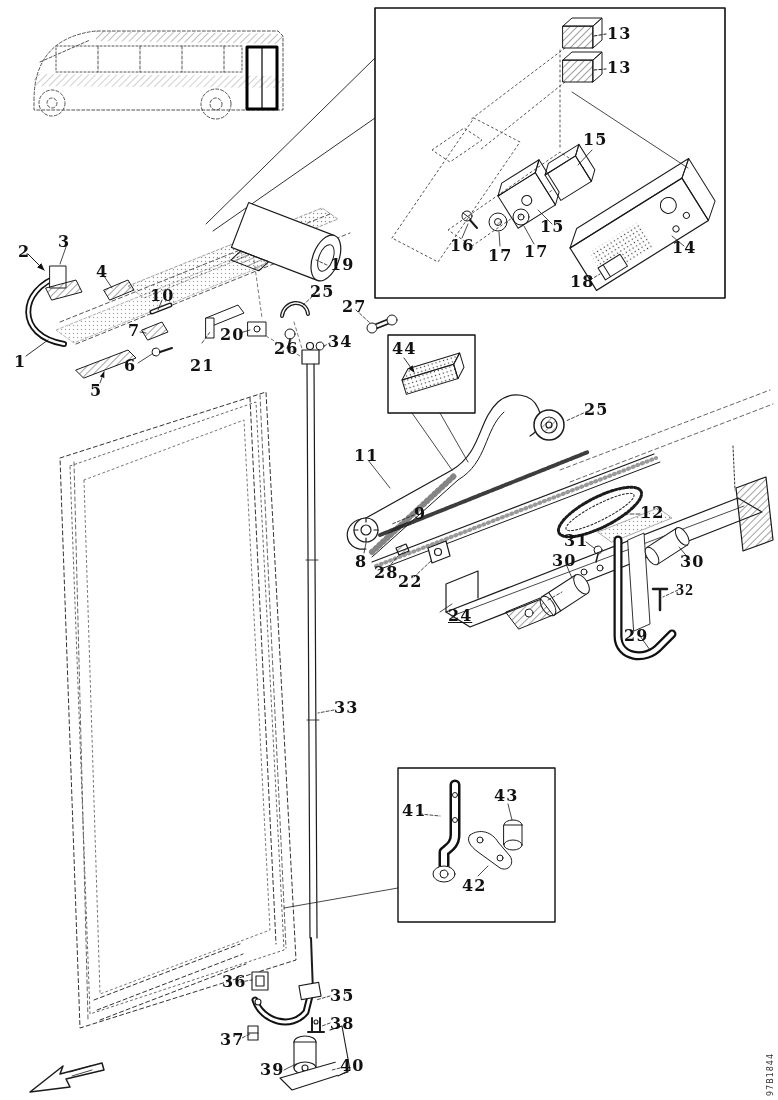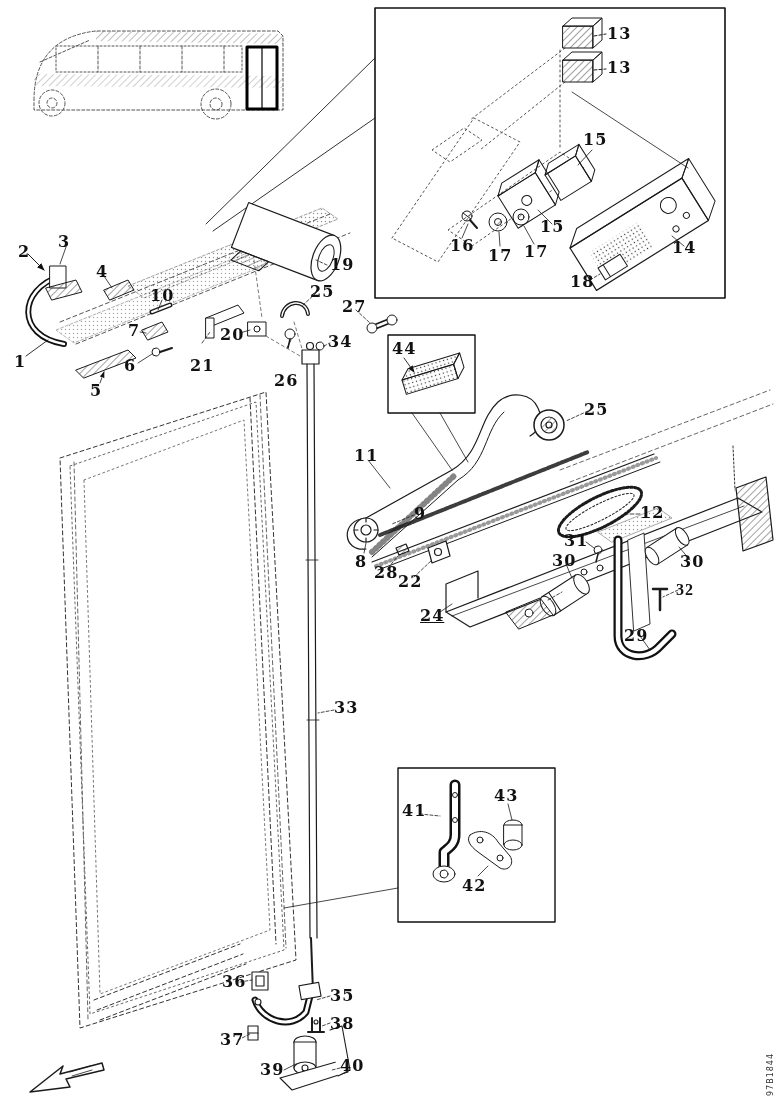--- a/index.html
+++ b/index.html
@@ -421,29 +421,29 @@
       <div class="callout" style="left: 150px; top: 288px;">10</div>
       <div class="callout" style="left: 128px; top: 323px;">7</div>
       <div class="callout" style="left: 124px; top: 358px;">6</div>
       <div class="callout" style="left: 14px; top: 354px;">1</div>
       <div class="callout" style="left: 90px; top: 383px;">5</div>
       <div class="callout" style="left: 190px; top: 344px; margin-top: 14px;">21</div>
       <div class="callout" style="left: 220px; top: 327px;">20</div>
       <div class="callout" style="left: 330px; top: 257px;">19</div>
       <div class="callout" style="left: 310px; top: 284px;">25</div>
       <div class="callout" style="left: 342px; top: 299px;">27</div>
-      <div class="callout" style="left: 274px; top: 341px; margin-top: 32px;">26</div>
+      <div class="callout" style="left: 274px; top: 341px;">26</div>
       <div class="callout" style="left: 328px; top: 334px;">34</div>
       <div class="callout" style="left: 584px; top: 402px;">25</div>
       <div class="callout" style="left: 354px; top: 448px;">11</div>
       <div class="callout" style="left: 414px; top: 506px;">9</div>
       <div class="callout" style="left: 355px; top: 554px;">8</div>
       <div class="callout" style="left: 374px; top: 565px;">28</div>
       <div class="callout" style="left: 398px; top: 574px;">22</div>
-      <div class="callout" style="left: 420px; top: 608px; text-decoration: underline;">24</div>
+      <div class="callout" style="left: 448px; top: 608px; text-decoration: underline;">24</div>
       <div class="callout" style="left: 640px; top: 505px;">12</div>
       <div class="callout" style="left: 564px; top: 533px;">31</div>
       <div class="callout" style="left: 552px; top: 553px;">30</div>
       <div class="callout" style="left: 680px; top: 554px;">30</div>
       <div class="callout" style="left: 676px; top: 582px; font-family: Liberation Serif, serif;">32</div>
       <div class="callout" style="left: 624px; top: 628px;">29</div>
       <div class="callout" style="left: 334px; top: 700px;">33</div>
       <div class="callout" style="left: 222px; top: 974px;">36</div>
       <div class="callout" style="left: 330px; top: 988px;">35</div>
       <div class="callout" style="left: 330px; top: 1016px;">38</div>

